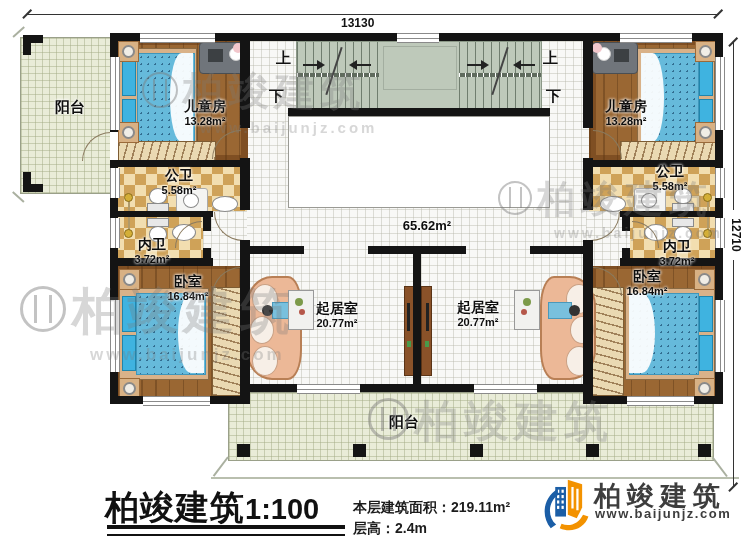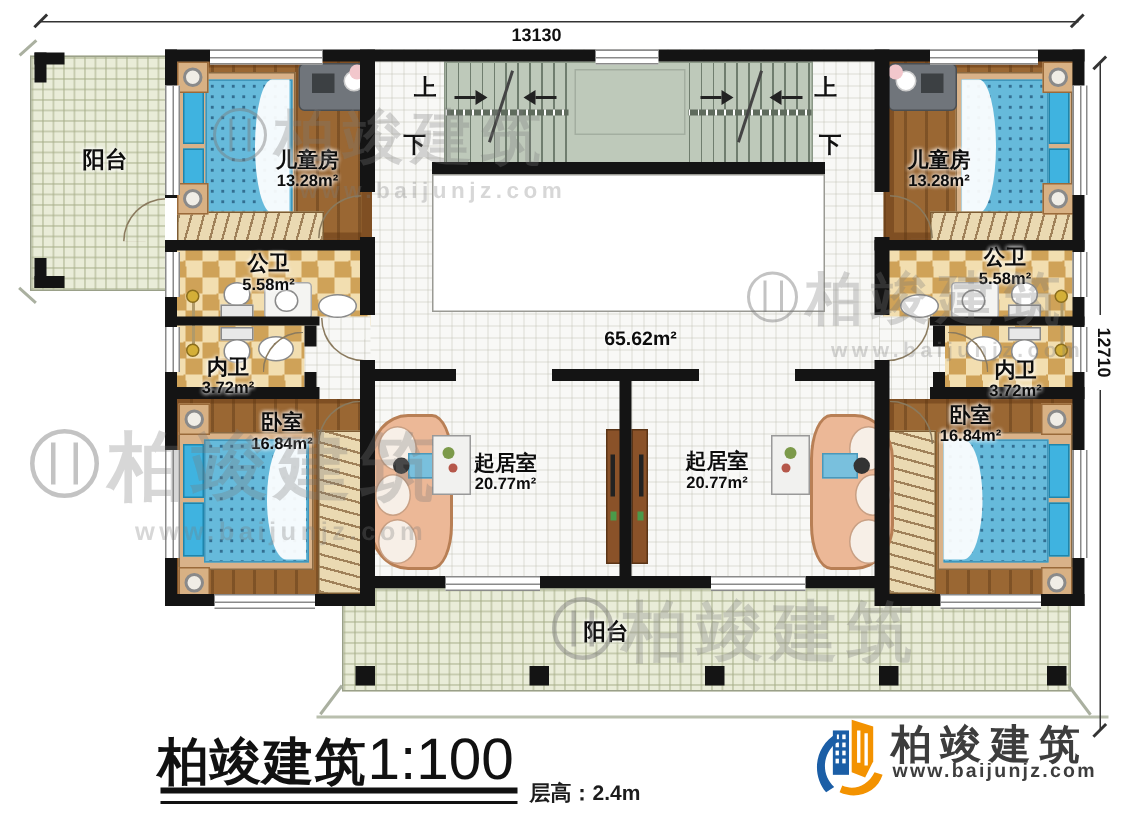--- a/index.html
+++ b/index.html
@@ -56,21 +56,21 @@
   .wm{position:absolute;color:rgba(122,122,122,.30);font-weight:bold;white-space:nowrap;z-index:50;pointer-events:none;}
   .wmname{letter-spacing:6px;}
   .wmurl{letter-spacing:3px;font-weight:bold;}
   .wmicon{display:inline-block;width:.8em;height:.8em;border:.07em solid rgba(122,122,122,.45);border-radius:50%;margin-right:.12em;position:relative;top:.08em;}
   .wmicon::after{content:"";position:absolute;inset:15% 28%;border-left:.07em solid rgba(122,122,122,.45);border-right:.07em solid rgba(122,122,122,.45);}
   .arrow{position:absolute;width:0;height:0;z-index:8;}
   .arrowline{position:absolute;height:2px;background:#222;z-index:8;}
   .breakline{position:absolute;width:2px;background:#444;transform:rotate(18deg);z-index:8;}
   .caption-title{position:absolute;left:105px;top:485px;z-index:60;color:#111;}
   .caption-title .t1{font-size:34px;font-weight:bold;letter-spacing:1px;}
-  .caption-title .t2{font-size:39px;font-weight:400;}
+  .caption-title .t2{font-size:29px;font-weight:700;}
   .info{position:absolute;z-index:60;color:#1c1c1c;font-size:14px;font-weight:bold;}
   .logo-name{position:absolute;left:594px;top:478px;font-size:27px;font-weight:bold;color:#3d3d3d;letter-spacing:6px;z-index:60;}
   .logo-url{position:absolute;left:595px;top:506px;font-size:13px;font-weight:bold;color:#3d3d3d;letter-spacing:1.5px;z-index:60;}
 </style>
 </head>
 <body>
 
 <div id="plan">
 
   <div class="tile" style="left:245px;top:33px;width:346px;height:359px;"></div>
@@ -361,20 +361,23 @@
   </div>
   <div class="wm" style="left:368px;top:392px;font-size:44px;">
     <span class="wmicon"></span><span class="wmname">柏竣建筑</span>
   </div>
 
   <div class="caption-title">
     <span class="t1">柏竣建筑</span><span class="t2">1:100</span>
   </div>
   <div class="abs" style="left:107px;top:525px;width:238px;height:4px;background:#111;z-index:60;"></div>
   <div class="abs" style="left:107px;top:534px;width:238px;height:2px;background:#111;z-index:60;"></div>
+  <div class="info" style="left:353px;top:499px;">
+    <span>本层建筑面积：</span><span>219.11m²</span>
+  </div>
   <div class="info" style="left:353px;top:520px;">
     <span>层高：</span><span>2.4m</span>
   </div>
 
   <div class="abs" style="left:540px;top:476px;z-index:60;">
     <svg width="52" height="56" viewBox="0 0 58 62">
       <path d="M31 4 L47 9 V35 L41 47 L31 43 Z" fill="#f39200"></path>
       <path d="M35 12 h2.5 v24 h-2.5 z M40.5 14 h2.5 v24 h-2.5 z" fill="#ffffff"></path>
       <rect x="17" y="12" width="12" height="33" fill="#1b5ea6"></rect>
       <g fill="#ffffff">

